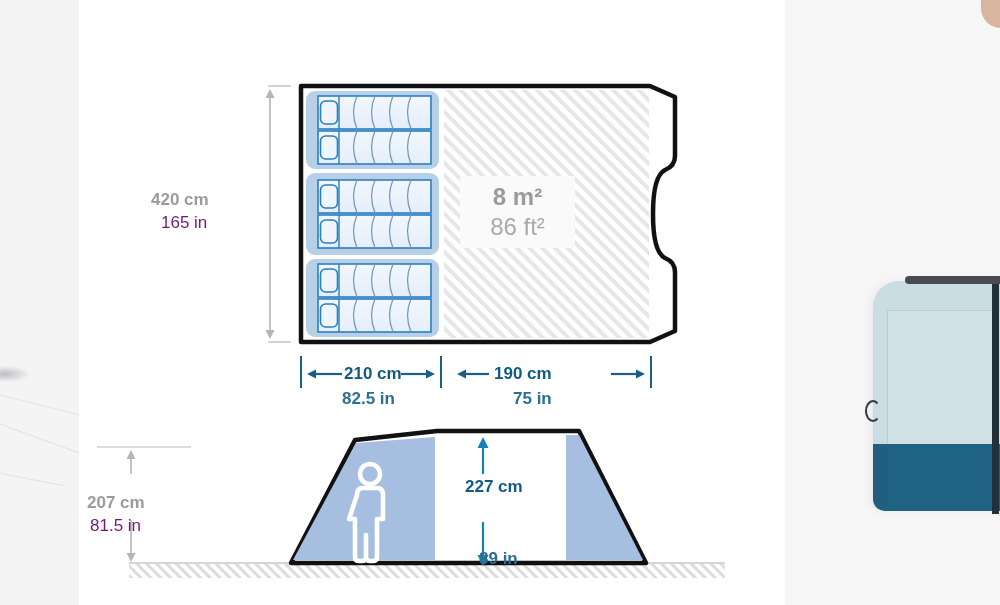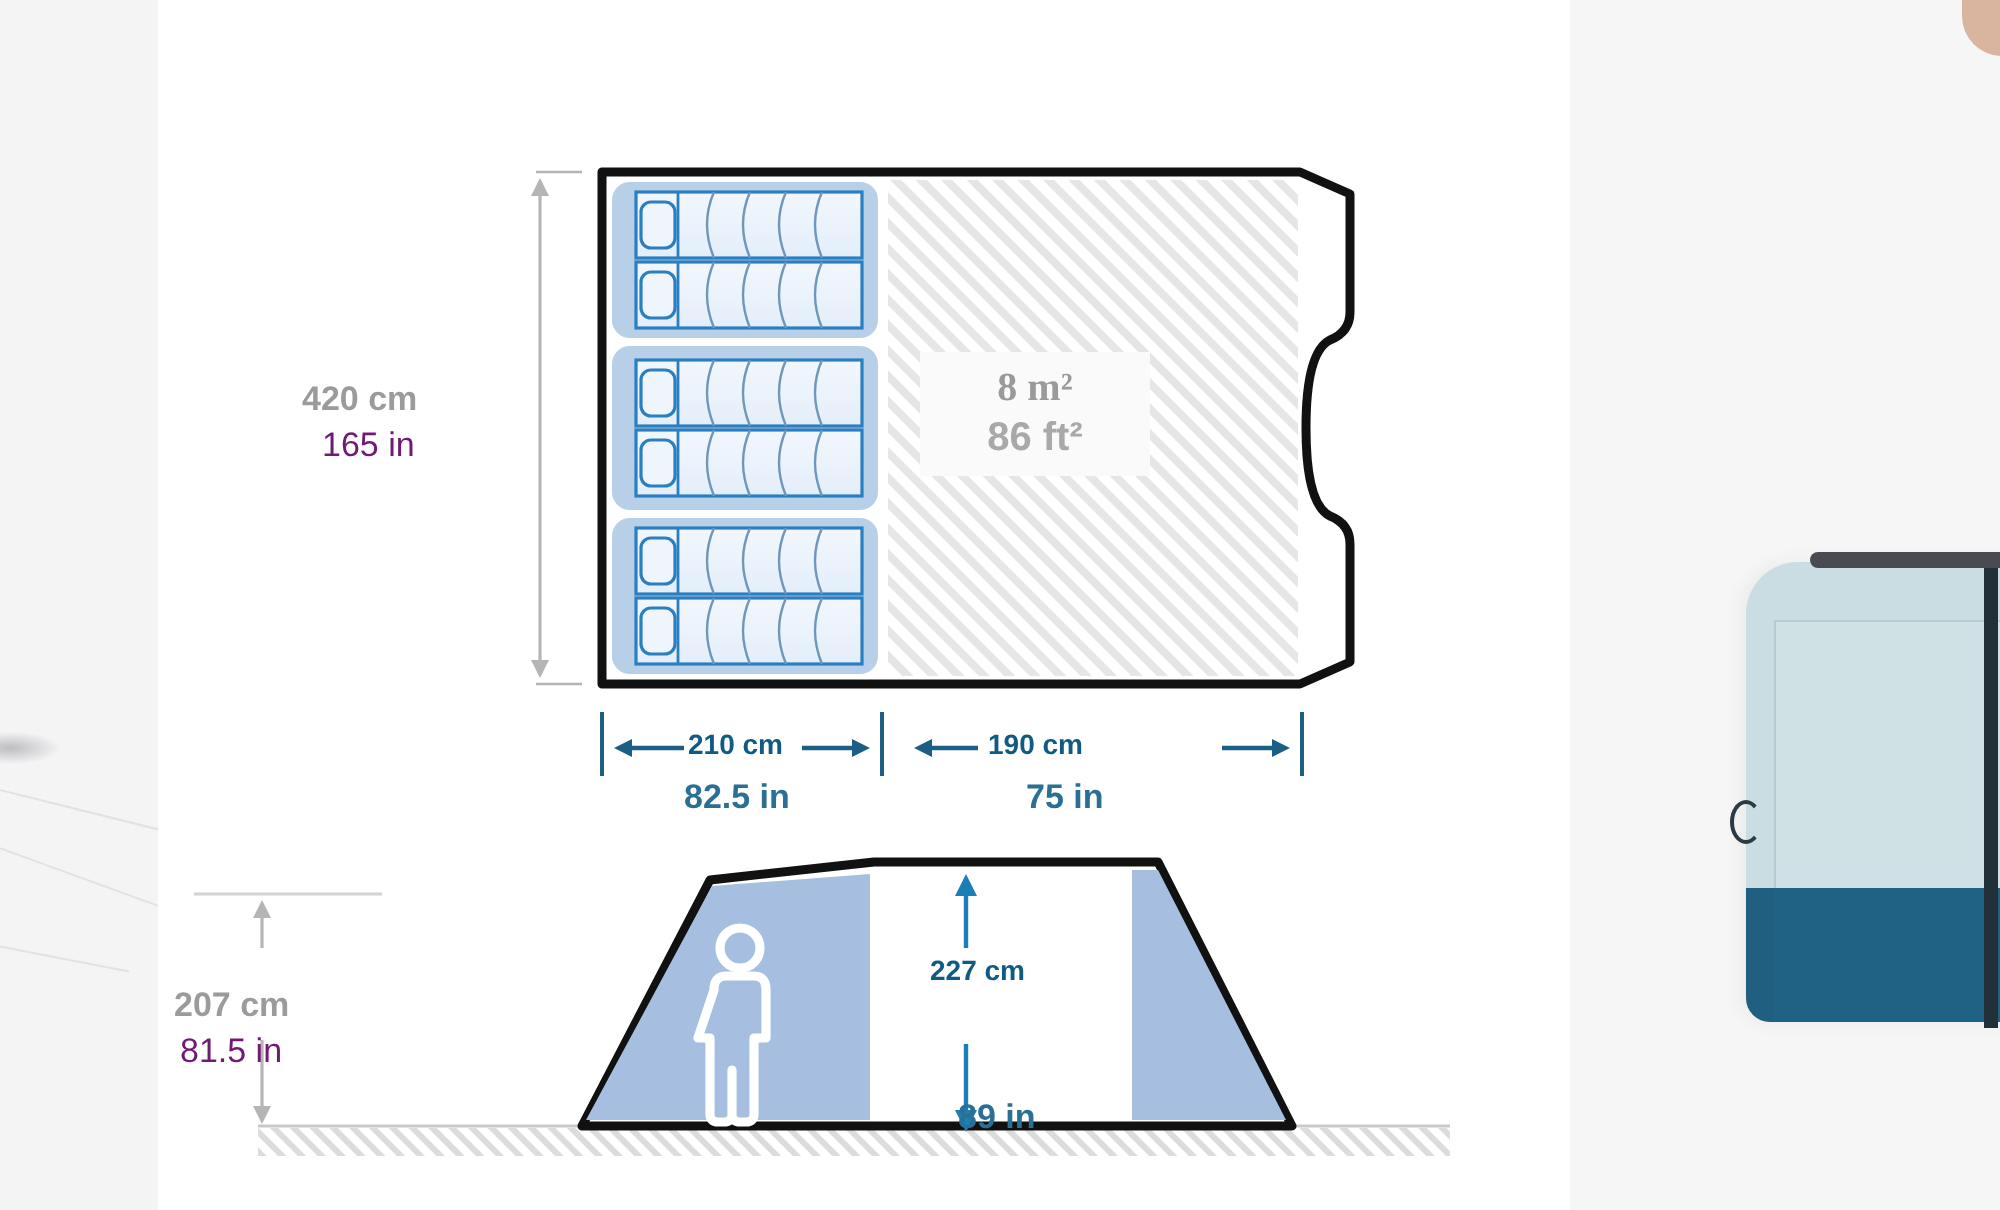--- a/index.html
+++ b/index.html
@@ -127,33 +127,33 @@
   .lbl { position: absolute; white-space: nowrap; }
   .lbl-grey-b {
     color: #9b9b9b; font-weight: bold; font-size: 17px;
     font-family: "Liberation Sans", sans-serif;
   }
   .lbl-grey-n {
     color: #701a75; font-weight: normal; font-size: 17px;
     font-family: "Liberation Sans", sans-serif;
   }
   .lbl-blue-b {
-    color: #0f5b84; font-weight: bold; font-size: 14px;
+    color: #0f5b84; font-weight: bold; font-size: 17px;
     font-family: "Liberation Sans", sans-serif;
   }
   .lbl-blue-n {
     color: #2a6f94; font-weight: bold; font-size: 17px;
     font-family: "Liberation Sans", sans-serif;
   }
   .lbl-area-b {
-    color: #9a9a9a; font-weight: bold; font-size: 20px;
-    font-family: Liberation Serif, serif;
+    color: #9a9a9a; font-weight: bold; font-size: 24px;
+    font-family: Liberation Sans, sans-serif;
   }
   .lbl-area-n {
-    color: #a9a9a9; font-weight: bold; font-size: 20px;
+    color: #a9a9a9; font-weight: normal; font-size: 24px;
     font-family: "Liberation Sans", sans-serif;
   }
   .area-box {
     position: absolute;
     background: #fafafa;
     text-align: center;
     line-height: 1.25;
     padding: 6px 10px;
   }
 </style>

